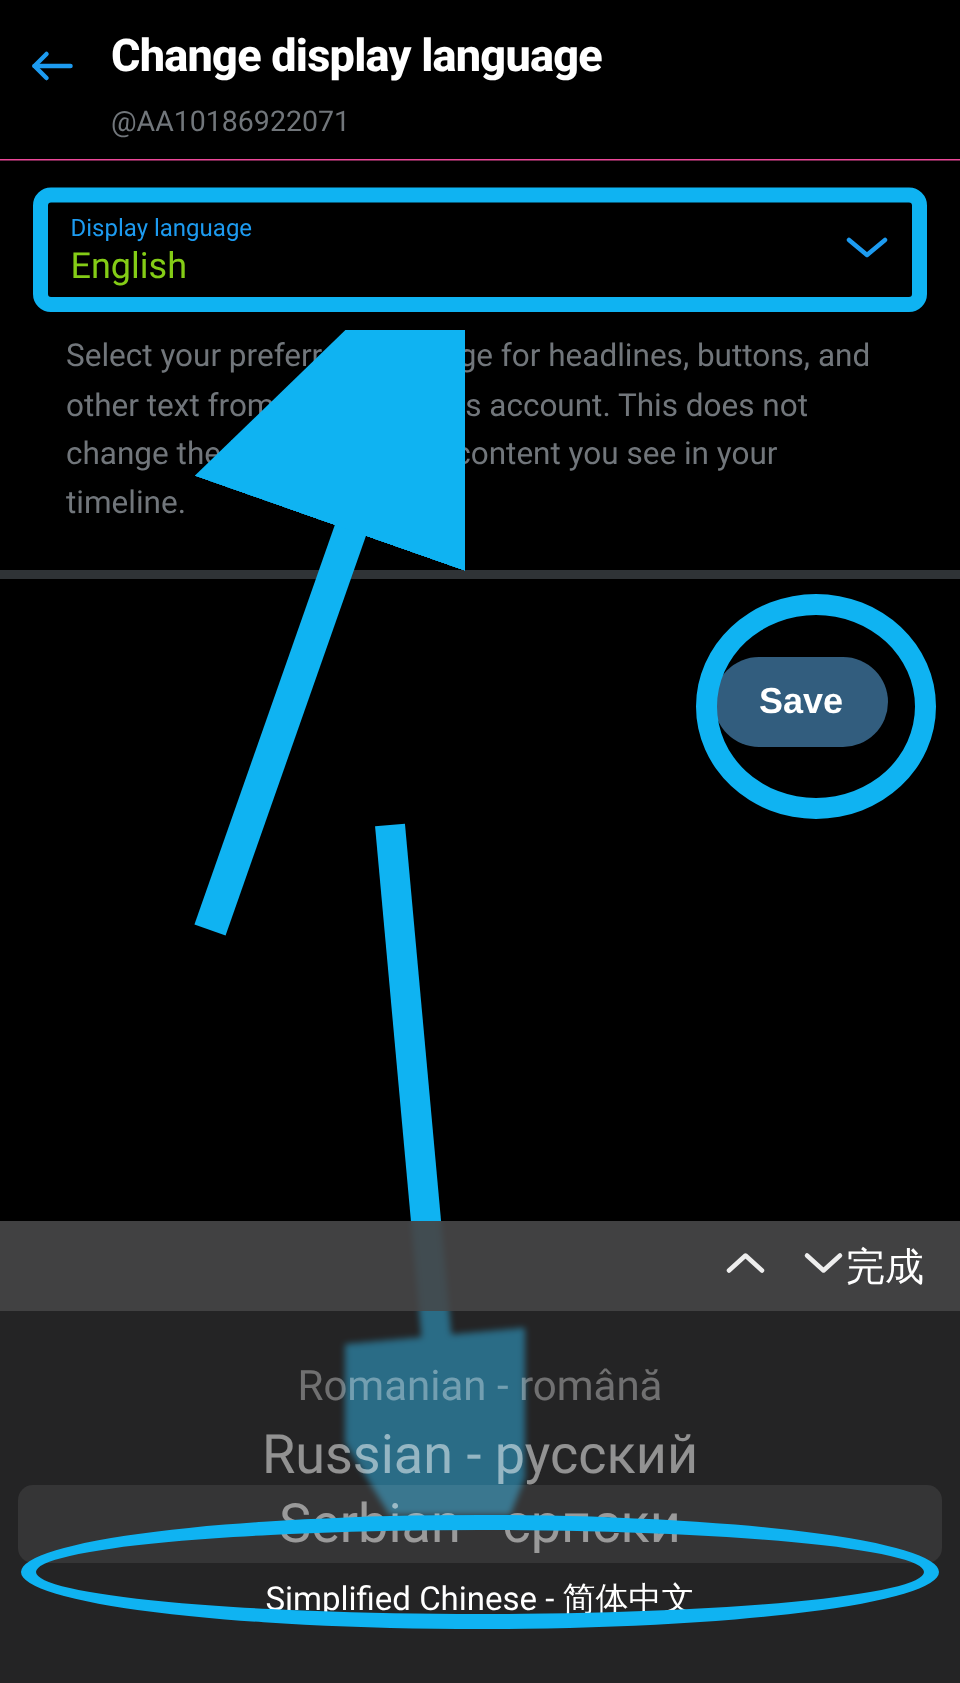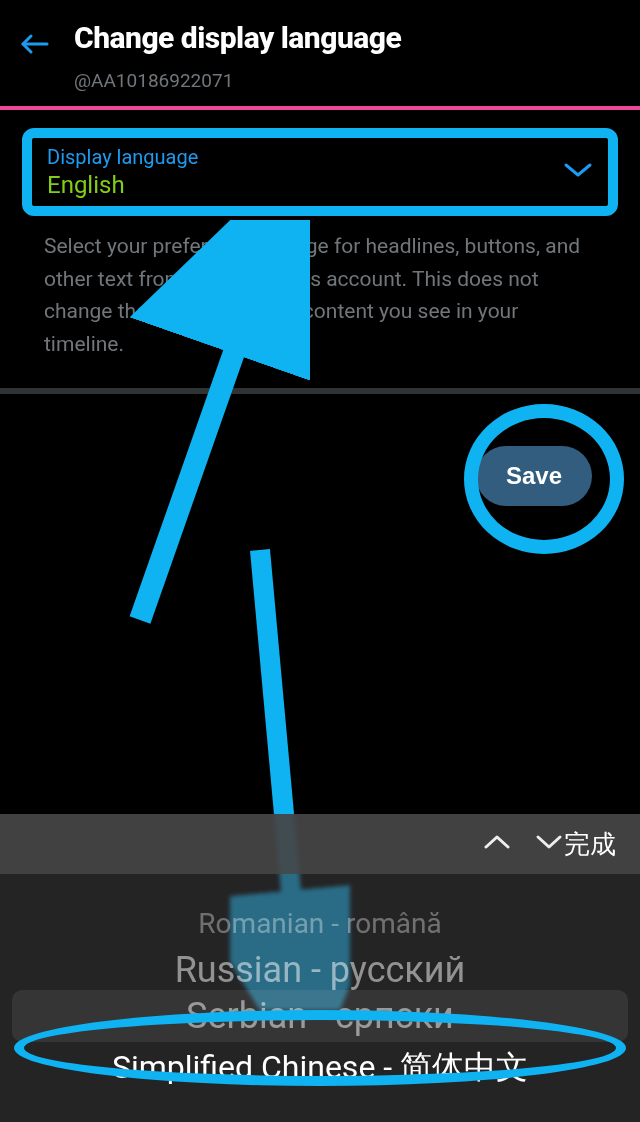--- a/index.html
+++ b/index.html
@@ -11,21 +11,21 @@
     color: #fff;
     overflow: hidden;
     position: relative;
   }
 
   
   .header {
     display: flex;
     align-items: flex-start;
     padding: 20px 16px 14px 16px;
-    border-bottom: 4px solid #ec4899;
+    border-bottom: 1px solid #ec4899;
   }
   .back-arrow {
     width: 36px;
     height: 36px;
     display: flex;
     align-items: center;
     justify-content: center;
     margin-top: 6px;
     margin-right: 22px;
     cursor: pointer;
@@ -61,21 +61,21 @@
     padding: 10px 16px 10px 16px;
     display: flex;
     align-items: center;
     justify-content: space-between;
     cursor: pointer;
     background: #000;
   }
   .field-texts { display: flex; flex-direction: column; }
   .field-label {
     color: #1d9bf0;
-    font-size: 20px;
+    font-size: 16px;
     margin-bottom: 2px;
   }
   .field-value {
     color: #84cc16;
     font-size: 24px;
   }
   .chevron svg { stroke: #1d9bf0; }
 
   
   .helper {
@@ -161,21 +161,21 @@
   }
   .picker-item {
     font-size: 28px;
     color: rgba(255,255,255,0.35);
     line-height: 46px;
     white-space: nowrap;
   }
   .picker-item.near { color: rgba(255,255,255,0.5); font-size: 36px; }
   .picker-item.sel {
     color: #fff;
-    font-size: 32px;
+    font-size: 22px;
     line-height: 56px;
     text-align: center;
   }
   .picker-sel-bar {
     position: absolute;
     left: 12px; right: 12px;
     height: 52px;
     top: 50%;
     transform: translateY(-8px);
     background: rgba(255,255,255,0.08);

